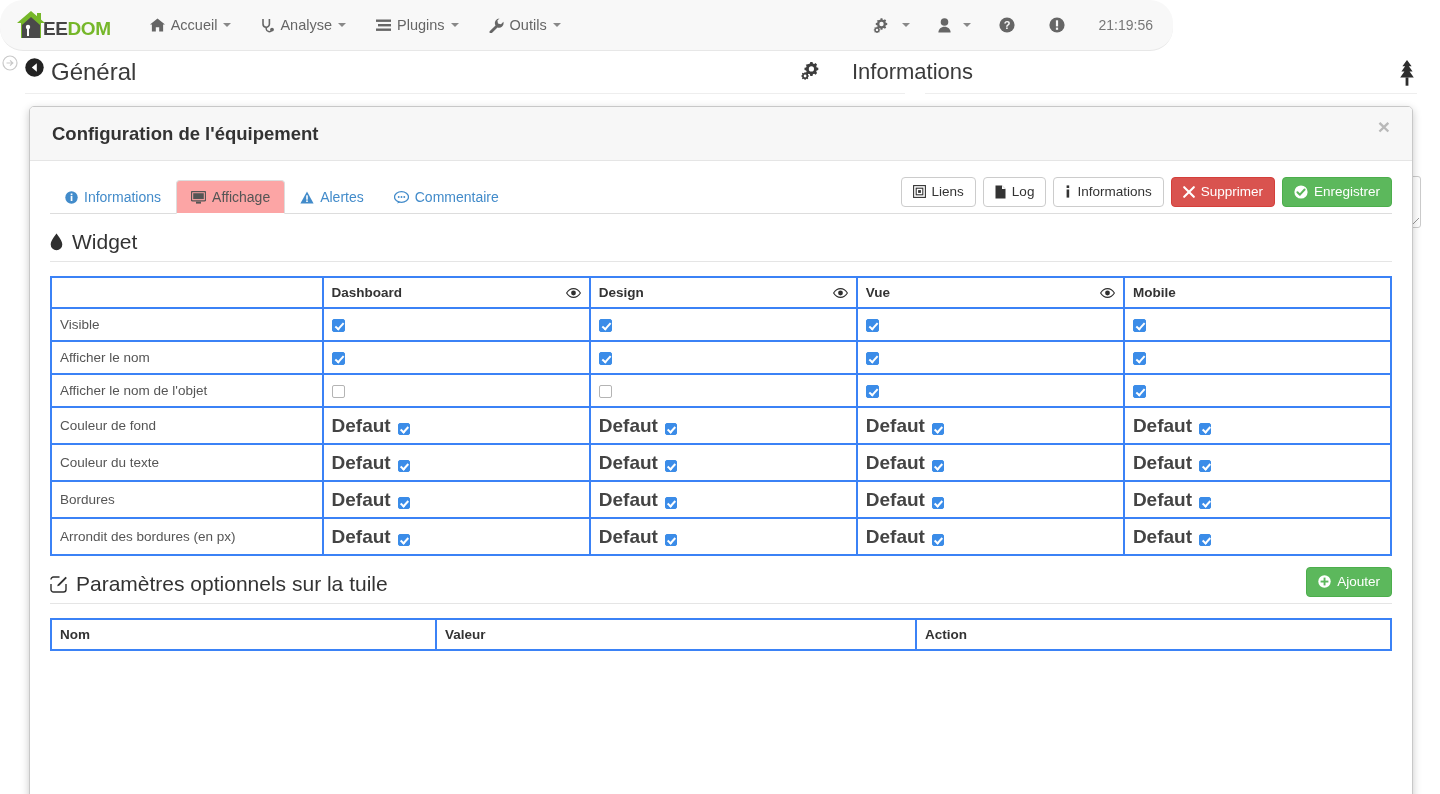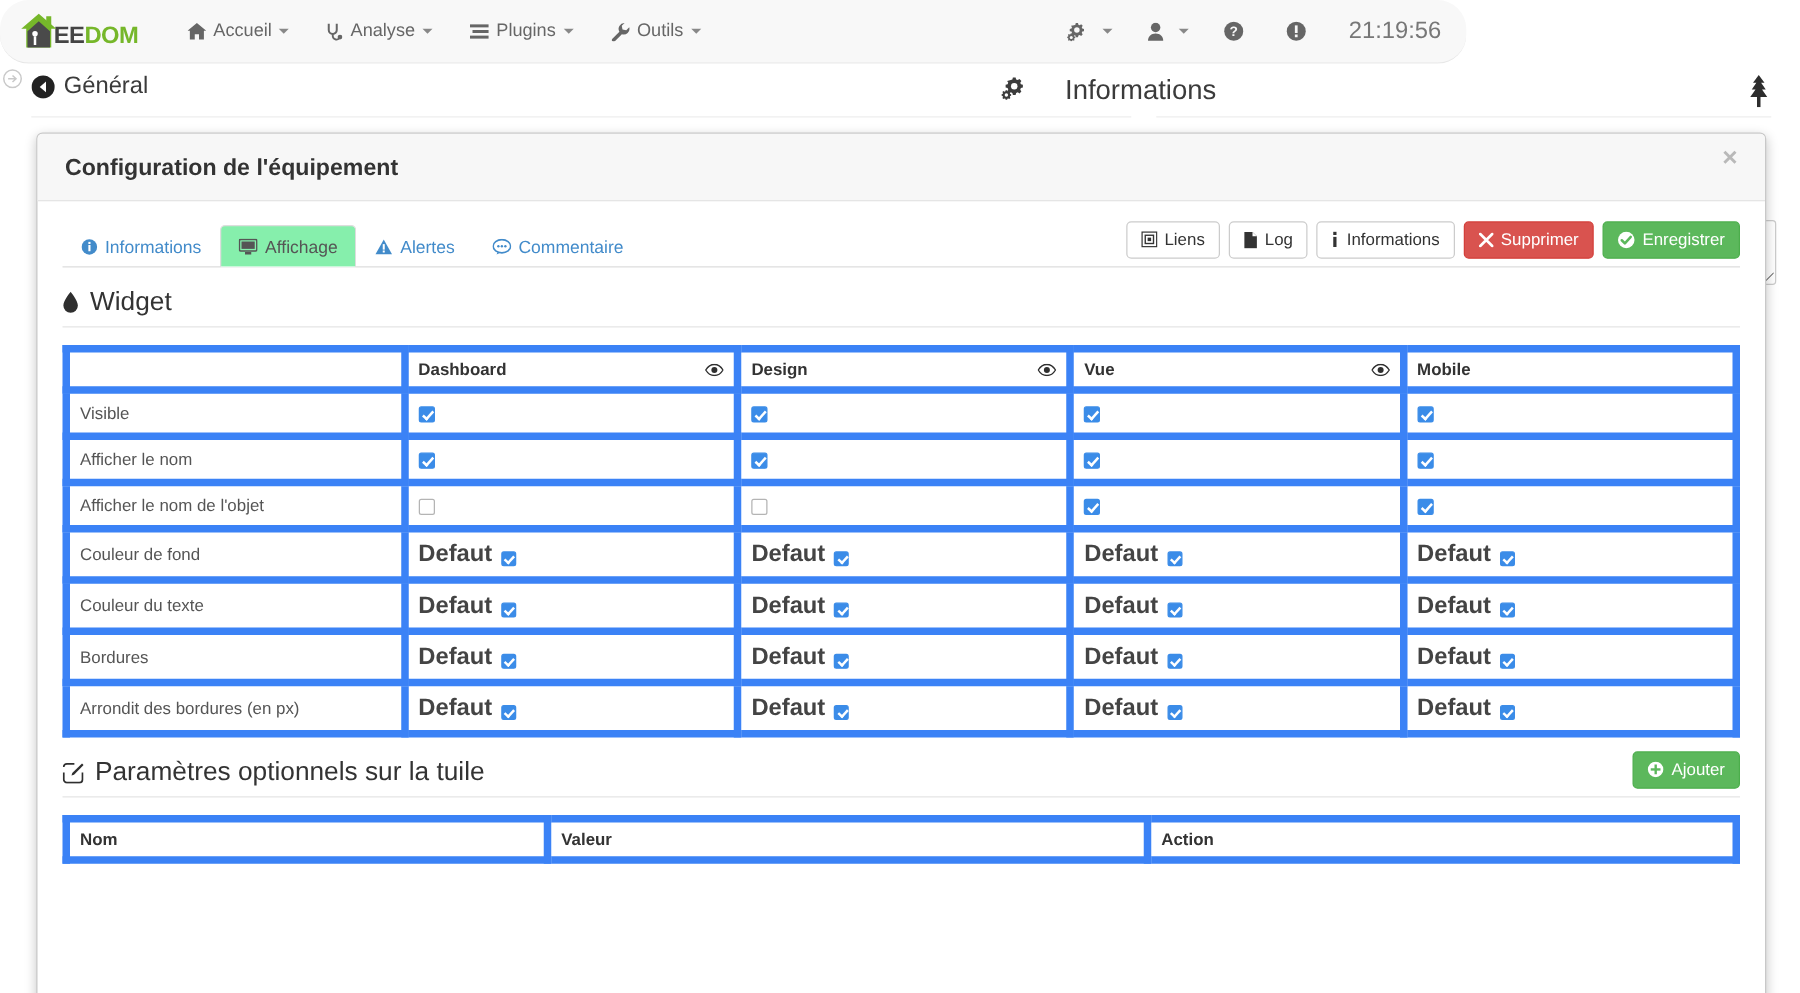--- a/index.html
+++ b/index.html
@@ -46,34 +46,34 @@
   .caret {
     display: inline-block; width: 0; height: 0; margin-left: 6px;
     border-left: 4px solid transparent; border-right: 4px solid transparent;
     border-top: 4px solid #888;
   }
   #nav-right {
     margin-left: auto; display: flex; align-items: center; height: 51px;
     padding-right: 18px;
   }
   #nav-right .nav-item { padding: 0 14px; }
-  #clock { color: #777; font-size: 19px; padding-left: 14px; padding-right: 2px; }
+  #clock { color: #777; font-size: 14px; padding-left: 14px; padding-right: 2px; }
 
   
   #left-toggle {
     position: absolute; left: 2px; top: 55px;
     width: 16px; height: 16px; color: #bdbdbd;
   }
   #page-header {
     position: absolute; top: 51px; left: 0; width: 1440px; height: 46px;
   }
   #hdr-general {
     position: absolute; left: 25px; top: 7px;
-    display: flex; align-items: center;
-    font-size: 19px; color: #3b3b3b; font-weight: 300;
+    display: flex; align-items: flex-start;
+    font-size: 24px; color: #3b3b3b; font-weight: 300;
   }
   #hdr-general .back-ic { margin-right: 7px; display:inline-flex; }
   #hdr-gear {
     position: absolute; left: 800px; top: 10px;
     color: #444;
   }
   #hdr-info {
     position: absolute; left: 852px; top: 8px;
     font-size: 22px; font-weight: 300; color: #3b3b3b;
   }
@@ -140,21 +140,21 @@
     display: inline-flex; align-items: center; gap: 6px;
     padding: 9px 14px 8px 14px;
     font-size: 14px; color: #428bca;
     cursor: pointer;
     border: 1px solid transparent;
     border-radius: 4px 4px 0 0;
     margin-bottom: -1px;
     line-height: 1.1;
   }
   .tab.active {
-    color: #555; background: #86efac;
+    color: #555; background: #fca5a5;
     border-color: #ddd #ddd #fff #ddd;
     cursor: default;
   }
   #tab-actions {
     position: absolute; right: 0; bottom: 6px;
     display: flex; align-items: center;
   }
   .btn {
     display: inline-flex; align-items: center; gap: 6px;
     font-size: 13.5px; padding: 6px 11px;
@@ -181,21 +181,21 @@
     position: absolute; right: 0; bottom: 6px;
   }
 
   
   table.tbl {
     width: 100%; border-collapse: collapse;
     margin-top: 14px;
     font-size: 13.5px;
   }
   table.tbl th, table.tbl td {
-    border: 6px solid #3b82f6;
+    border: 2px solid #3b82f6;
     padding: 8px 8px;
     vertical-align: middle;
     color: #555;
   }
   table.tbl th {
     font-weight: bold; color: #333; text-align: left;
     height: 31px; padding: 6px 8px;
   }
   .th-inner { display: flex; align-items: center; justify-content: space-between; }
   .eye-ic { color: #333; display: inline-flex; }

